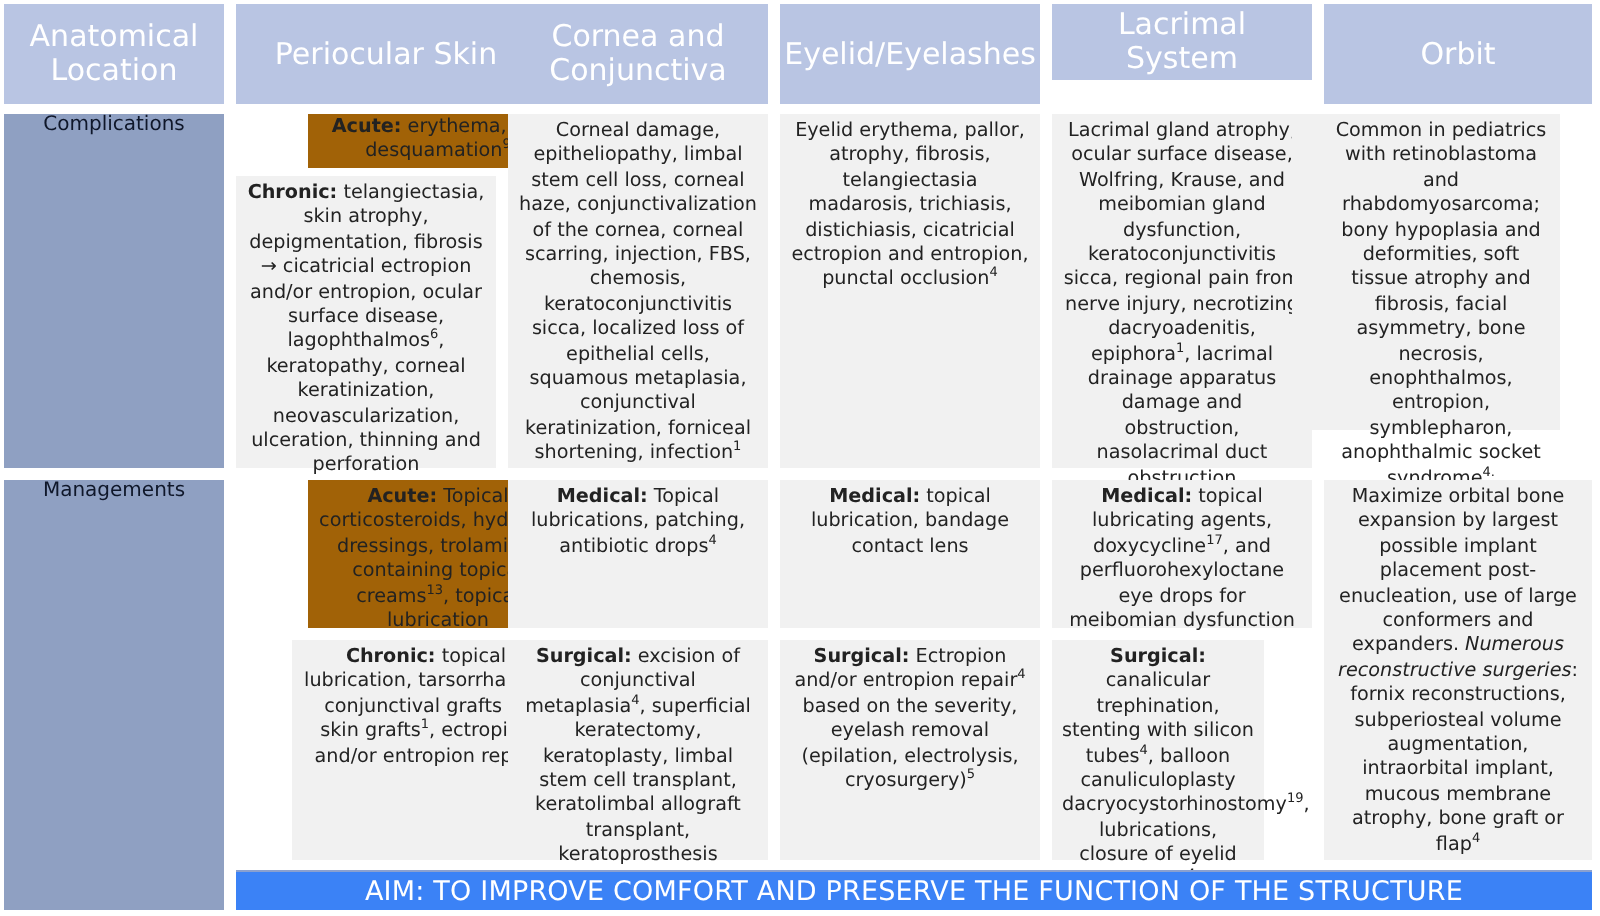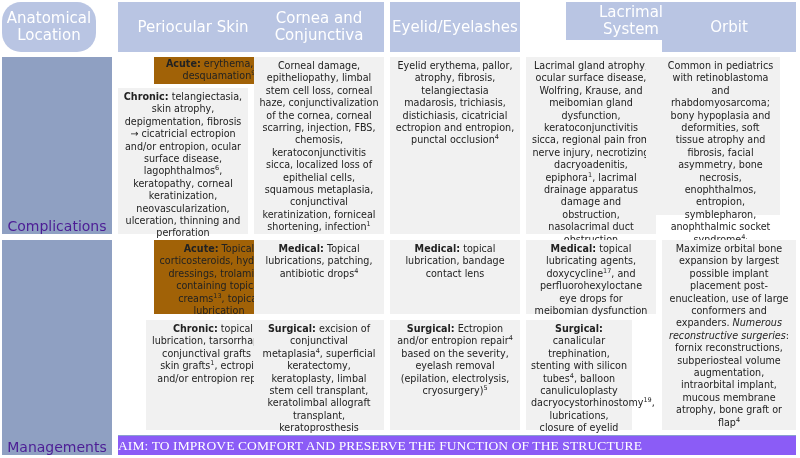--- a/index.html
+++ b/index.html
@@ -1,41 +1,41 @@
 <!DOCTYPE html>
 <html><head>
 <meta charset="utf-8">
 <style>
   html, body { margin:0; padding:0; background:#ffffff; }
   body { width:800px; height:458px; position:relative; overflow:hidden; font-family:"DejaVu Sans", sans-serif; }
   .cell { position:absolute; box-sizing:border-box; text-align:center; color:#222; }
   .hdr { background:#b9c5e3; color:#ffffff; font-size:15px; line-height:17px; display:flex; align-items:center; justify-content:center; padding:0 4px; }
-  .rowlabel { background:#8fa0c2; color:#4c1d95; font-size:14px; display:flex; align-items:flex-end; justify-content:center; }
+  .rowlabel { background:#8fa0c2; color:#0f172a; font-size:10px; display:flex; align-items:flex-start; justify-content:center; }
   .body { background:#f1f1f1; font-size:9.6px; line-height:12.4px; padding:3px 5px; }
   .dark { background:#a16207;margin-left:36px; }
-  .aim { background:#8b5cf6; color:#ffffff; font-size:13.5px; display:flex; align-items:center; letter-spacing:0.1px; border-top:1px solid #8aa0cf;font-family:Liberation Serif, serif; }
+  .aim { background:#3b82f6; color:#ffffff; font-size:13.5px; display:flex; align-items:center; justify-content:center; letter-spacing:0.1px; border-top:1px solid #8aa0cf; }
   b { font-weight:bold; }
   sup { font-size:6.5px; line-height:0; vertical-align:super; }
 </style>
 </head>
 <body>
 
-<div class="cell hdr" style="left:2px;top:2px;width:94px;height:50px;border-radius:19px;">
+<div class="cell hdr" style="left:2px;top:2px;width:110px;height:50px;">
     <span>Anatomical Location</span>
   </div>
 <div class="cell hdr" style="left:118px;top:2px;width:150px;height:50px;">
     <span>Periocular Skin</span>
   </div>
 <div class="cell hdr" style="left:254px;top:2px;width:130px;height:50px;">
     <span>Cornea and Conjunctiva</span>
   </div>
 <div class="cell hdr" style="left:390px;top:2px;width:130px;height:50px;">
     <span>Eyelid/Eyelashes</span>
   </div>
-<div class="cell hdr" style="left:526px;top:2px;width:130px;height:38px;margin-left:40px;">
+<div class="cell hdr" style="left:526px;top:2px;width:130px;height:38px;">
     <span>Lacrimal System</span>
   </div>
 <div class="cell hdr" style="left:662px;top:2px;width:134px;height:50px;">
     <span>Orbit</span>
   </div>
 
 <div class="cell rowlabel" style="left:2px;top:57px;width:110px;height:177px;">
     <span>Complications</span>
   </div>
 <div class="cell rowlabel" style="left:2px;top:240px;width:110px;height:215px;">

